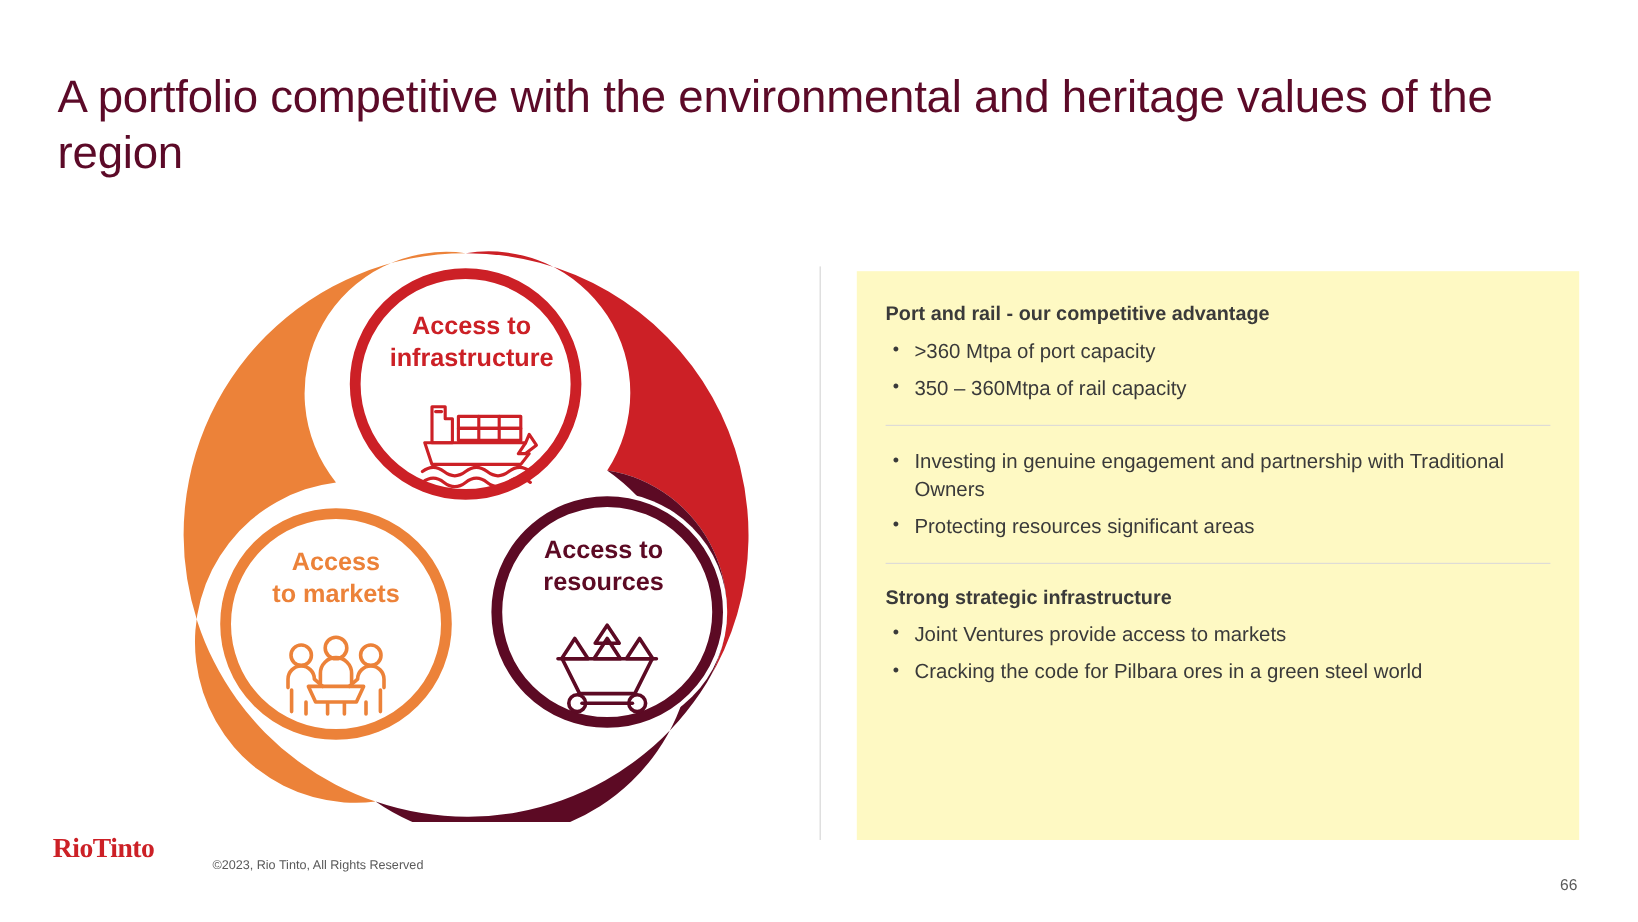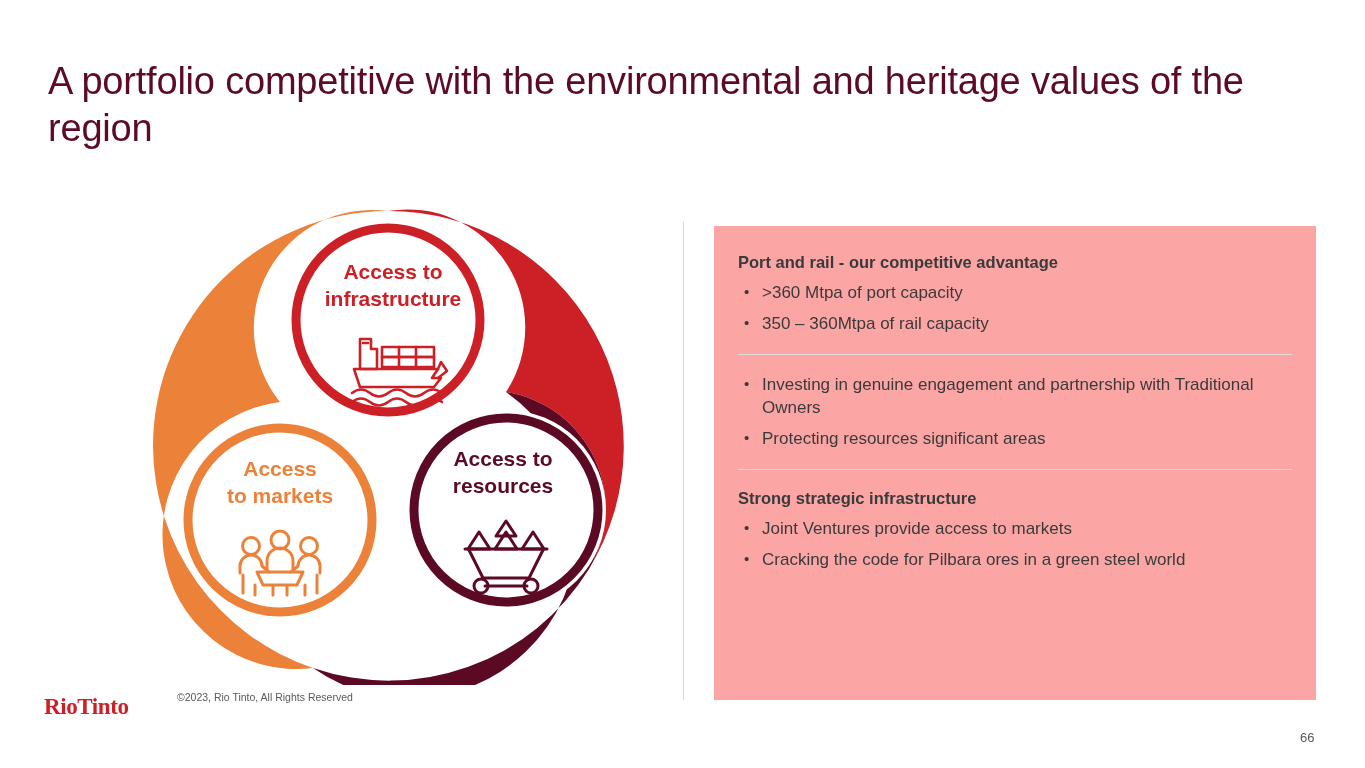--- a/index.html
+++ b/index.html
@@ -70,21 +70,21 @@
     background: #D8D8D8;
   }
 
   
   .panel {
     position: absolute;
     left: 714px;
     top: 226px;
     width: 602px;
     height: 474px;
-    background: #fca5a5;
+    background: #fef9c3;
     box-sizing: border-box;
     padding: 26px 24px 0 24px;
   }
   .group { margin: 0; }
   .group-heading {
     font-size: 16.5px;
     font-weight: bold;
     color: #3A3A3A;
     margin: 0 0 9px 0;
     line-height: 20px;
@@ -120,21 +120,21 @@
     top: 694px;
     font-family: "Liberation Serif", serif;
     font-size: 23px;
     font-weight: bold;
     color: #CC2026;
     letter-spacing: -0.4px;
   }
   .copyright {
     position: absolute;
     left: 177px;
-    top: 691px;
+    top: 715px;
     font-size: 10.5px;
     color: #5A5A5A;
   }
   .page-number {
     position: absolute;
     left: 1300px;
     top: 730px;
     font-size: 13px;
     color: #5A5A5A;
   }

